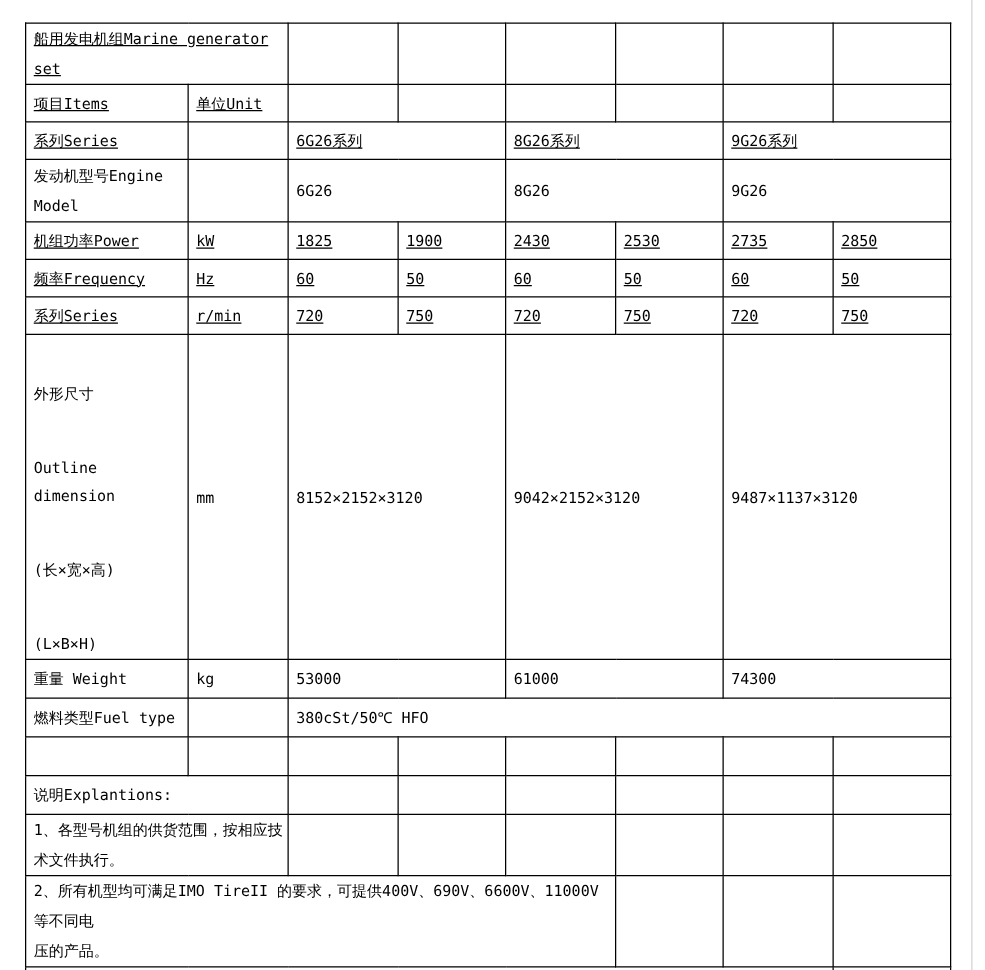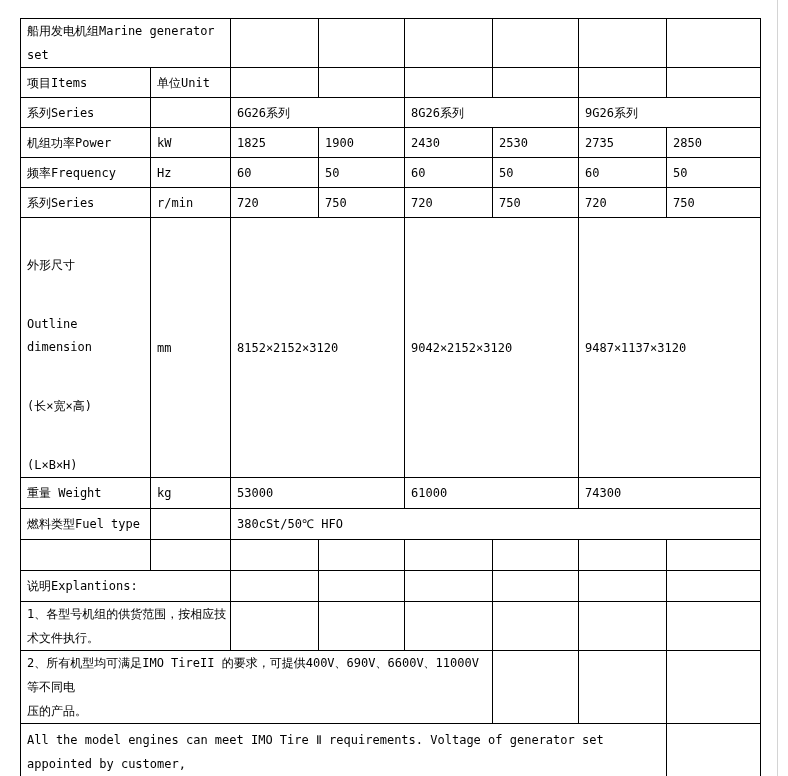--- a/index.html
+++ b/index.html
@@ -22,21 +22,21 @@
     table-layout: fixed;
   }
   td {
     border: 1px solid #000000;
     padding: 0 2px 0 6px;
     vertical-align: middle;
     overflow: hidden;
     white-space: normal;
     line-height: 24px;
   }
-  tr.h30 { height: 30px; }
+  tr.h30 { height: 30px; text-decoration: underline; }
   tr.h31 { height: 31px; }
   tr.h49 { height: 49px; }
   tr.h50 { height: 50px; }
   tr.h137 { height: 137px; }
   tr.h22 { height: 22px; }
   tr.h52 { height: 52px; padding-left: 34px; }
   tr.h56 { height: 56px; }
   tr.h22 td { line-height: 20px; }
   .dimline { line-height: 23px; margin-top: 36px; }
   .dimline.m8 { margin-bottom: 8px; }
@@ -90,20 +90,27 @@
 
   <tr class="h30">
     <td>系列Series</td>
     <td></td>
     <td colspan="2">6G26系列</td>
     <td colspan="2">8G26系列</td>
     <td colspan="2">9G26系列</td>
   </tr>
 
 
+  <tr class="h50">
+    <td>发动机型号Engine Model</td>
+    <td></td>
+    <td colspan="2">6G26</td>
+    <td colspan="2">8G26</td>
+    <td colspan="2">9G26</td>
+  </tr>
 
   <tr class="h30">
     <td>机组功率Power</td>
     <td>kW</td>
     <td>1825</td>
     <td>1900</td>
     <td>2430</td>
     <td>2530</td>
     <td>2735</td>
     <td>2850</td>

